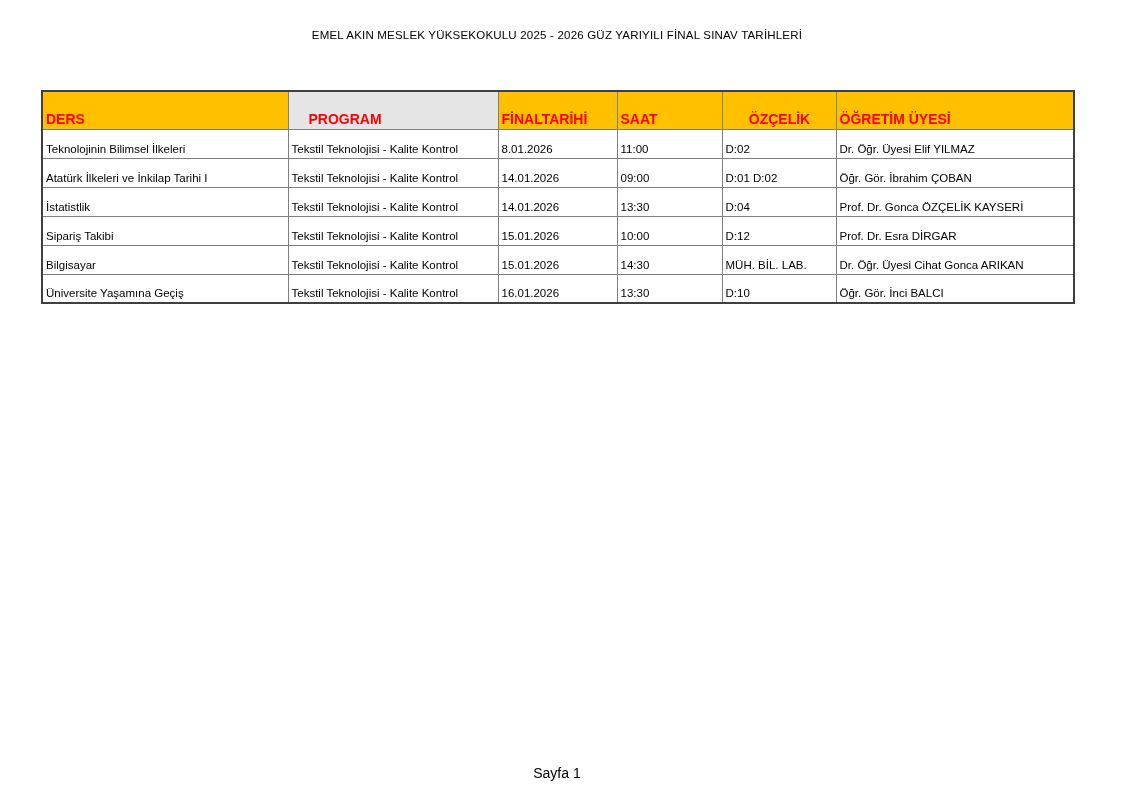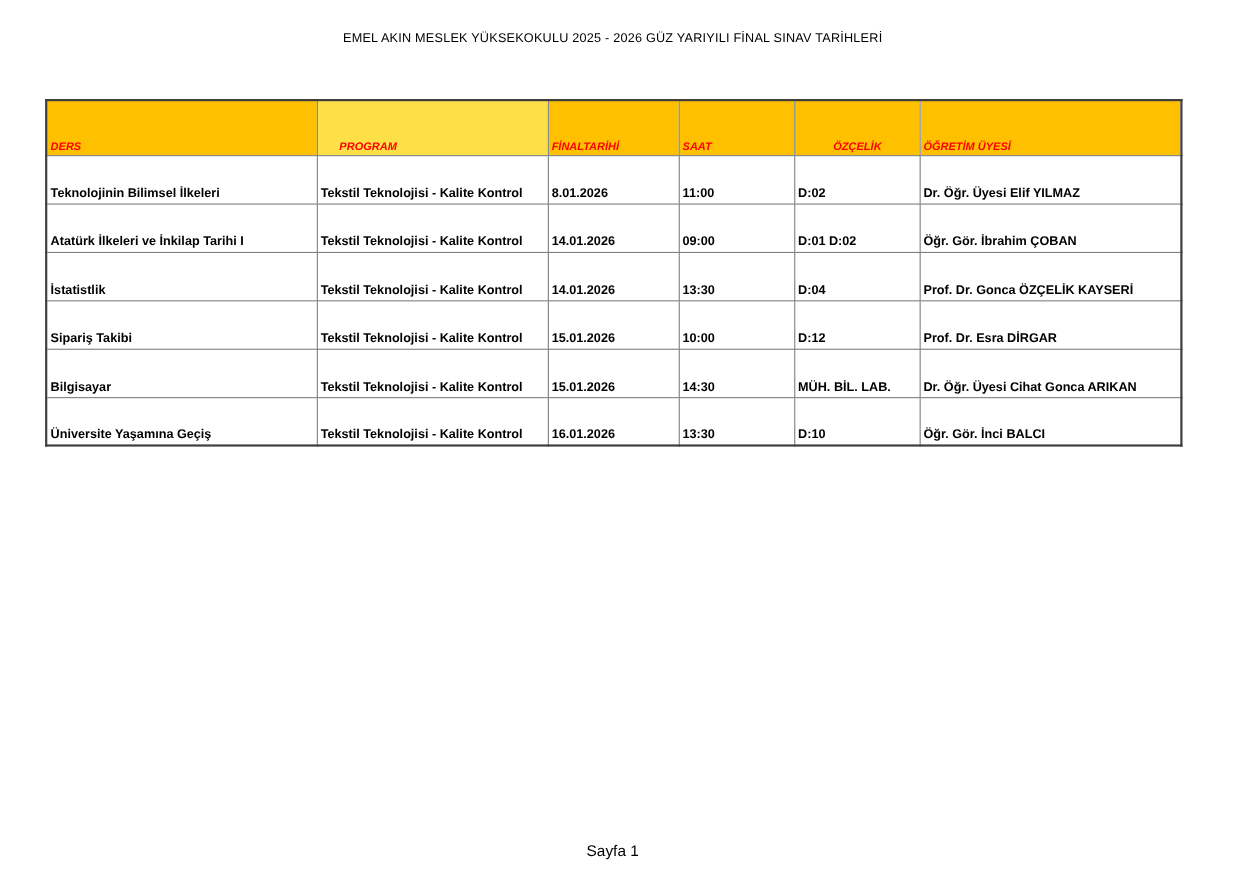--- a/index.html
+++ b/index.html
@@ -31,32 +31,31 @@
     border: 2px solid #3f3f3f;
   }
   table.exam-table th,
   table.exam-table td {
     border: 1px solid #7f7f7f;
     vertical-align: bottom;
     overflow: hidden;
     white-space: nowrap;
   }
   table.exam-table th {
-    height: 50px;
-    font-size: 10px;
+    height: 38px;
+    font-size: 14px;
     font-weight: bold;
     text-align: left;
     padding: 0 2px 2px 3px;
-    font-style: italic;
   }
   table.exam-table th.center { text-align: center; }
   table.exam-table td {
-    height: 44px;
+    height: 29px;
     font-size: 11.5px;
-    font-weight: bold;
+    font-weight: normal;
     padding: 0 2px 3px 3px;
   }
   .page-footer {
     position: absolute;
     left: 41px;
     top: 765px;
     width: 1032px;
     text-align: center;
     font-size: 14px;
   }
@@ -71,21 +70,21 @@
     <col style="width:246px">
     <col style="width:210px">
     <col style="width:119px">
     <col style="width:105px">
     <col style="width:114px">
     <col style="width:238px">
   </colgroup>
   <thead>
     <tr>
       <th style="background: rgb(255, 192, 0); color: rgb(255, 0, 0);">DERS</th>
-      <th style="background: #fde047; color: rgb(255, 0, 0); padding-left: 20px;">PROGRAM</th>
+      <th style="background: #e5e5e5; color: rgb(255, 0, 0); padding-left: 20px;">PROGRAM</th>
       <th style="background: rgb(255, 192, 0); color: rgb(255, 0, 0);">FİNALTARİHİ</th>
       <th style="background: rgb(255, 192, 0); color: rgb(255, 0, 0);">SAAT</th>
       <th class="center" style="background: rgb(255, 192, 0); color: rgb(255, 0, 0);">ÖZÇELİK</th>
       <th style="background: rgb(255, 192, 0); color: rgb(255, 0, 0);">ÖĞRETİM ÜYESİ</th>
     </tr>
   </thead>
   <tbody>
     <tr>
       <td>Teknolojinin Bilimsel İlkeleri</td>
       <td>Tekstil Teknolojisi - Kalite Kontrol</td>

